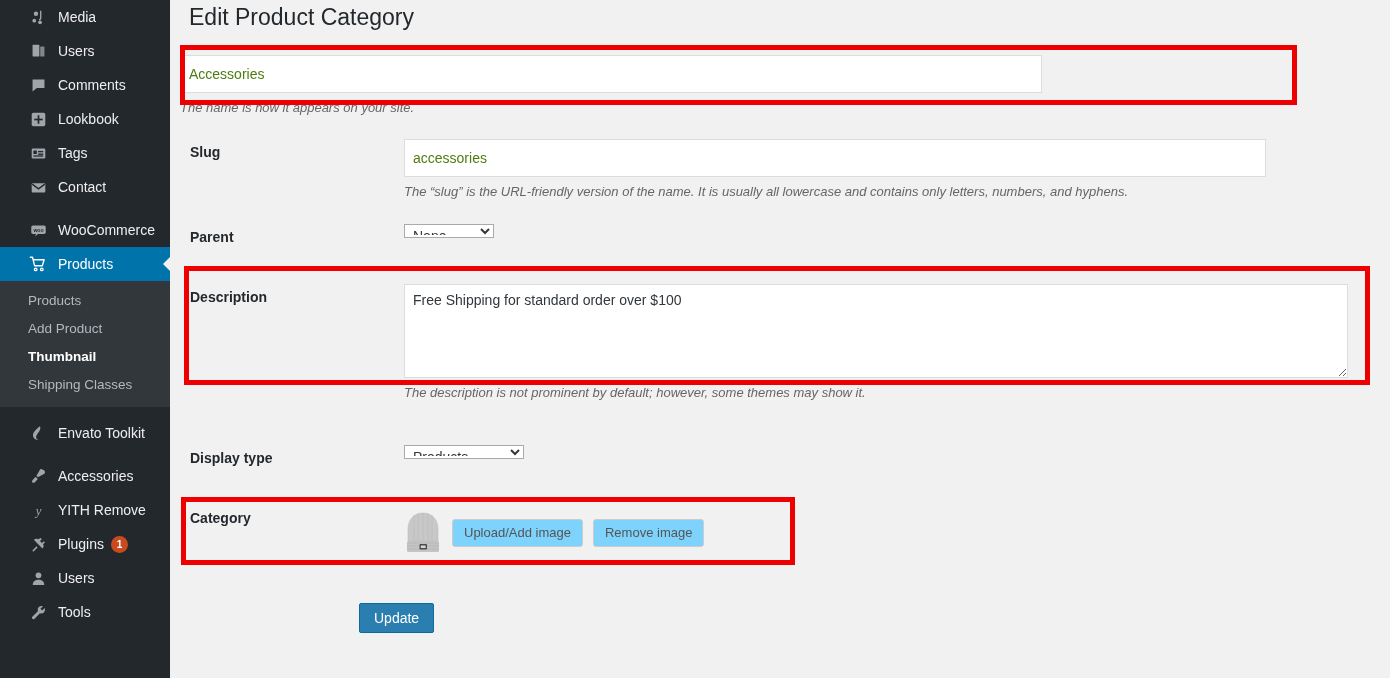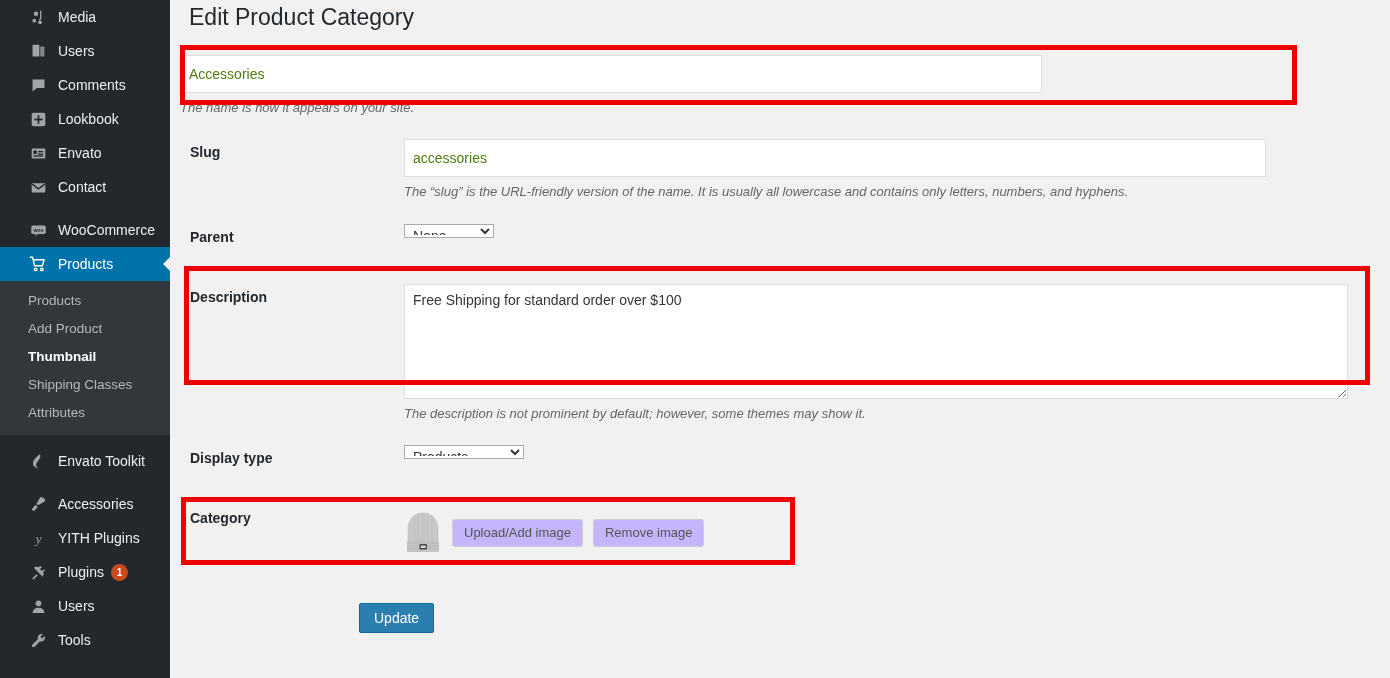--- a/index.html
+++ b/index.html
@@ -139,40 +139,40 @@
     border: 1px solid #aaa;
     background: #fff;
     color: #32373c;
     padding: 2px 4px;
   }
   #parent-select { width: 90px; }
   #displaytype-select { width: 120px; }
 
   textarea.wp-textarea {
     width: 944px;
-    height: 115px;
+    height: 94px;
     border: 1px solid #ddd;
     background: #fff;
     font-size: 14px;
     color: #32373c;
     padding: 6px 8px;
     font-family: "Liberation Sans", sans-serif;
     resize: both;
     display: block;
     line-height: 18px;
   }
 
   
   .thumb-wrap { display: flex; align-items: center; gap: 10px; padding-top: 4px; }
   .thumb-img {
     width: 38px; height: 48px;
     display: block;
   }
   .btn-secondary {
-    background: #c4b5fd;
+    background: #7dd3fc;
     border: 1px solid #ccc;
     color: #555;
     font-size: 13px;
     height: 28px;
     padding: 0 11px;
     border-radius: 3px;
     font-family: "Liberation Sans", sans-serif;
     cursor: pointer;
     line-height: 26px;
   }
@@ -248,21 +248,21 @@
         <div class="menu-item">
           <span class="mi-icon">
             <svg width="17" height="17" viewBox="0 0 20 20" fill="currentColor">
               <rect x="2" y="4" width="16" height="12" rx="1.5"></rect>
               <rect x="4" y="6.5" width="4" height="4" rx="0.6" fill="#23282d"></rect>
               <rect x="9.5" y="7" width="6" height="1.6" fill="#23282d"></rect>
               <rect x="9.5" y="10" width="6" height="1.6" fill="#23282d"></rect>
               <rect x="4" y="12.2" width="11.5" height="1.5" fill="#23282d"></rect>
             </svg>
           </span>
-          <span class="mi-label">Envato</span>
+          <span class="mi-label">Tags</span>
         </div>
         <div class="menu-item">
           <span class="mi-icon">
             <svg width="17" height="17" viewBox="0 0 20 20" fill="currentColor">
               <rect x="2" y="5" width="16" height="11" rx="1.2"></rect>
               <path d="M2.6 6 10 11.6 17.4 6" fill="none" stroke="#23282d" stroke-width="1.6"></path>
             </svg>
           </span>
           <span class="mi-label">Contact</span>
         </div>
@@ -286,21 +286,20 @@
             </svg>
           </span>
           <span class="mi-label">Products</span>
         </div>
       </div>
     <div id="submenu">
         <a class="submenu-item">Products</a>
         <a class="submenu-item">Add Product</a>
         <a class="submenu-item current">Thumbnail</a>
         <a class="submenu-item">Shipping Classes</a>
-        <a class="submenu-item">Attributes</a>
       </div>
     <div id="sidebar-bottom">
         <div class="menu-gap"></div>
         <div class="menu-item">
           <span class="mi-icon">
             <svg width="17" height="17" viewBox="0 0 20 20" fill="currentColor">
               <path d="M11.6 1.6c1.2 1.8.6 4-1 6.2-1.6 2.2-3.4 4-3.4 6.2 0 1.9 1.4 3.4 3.3 3.6-3.8.5-7-1.9-7-5.4 0-4.3 4.6-7.3 8.1-10.6z"></path>
             </svg>
           </span>
           <span class="mi-label">Envato Toolkit</span>
@@ -314,21 +313,21 @@
             </svg>
           </span>
           <span class="mi-label">Accessories</span>
         </div>
         <div class="menu-item">
           <span class="mi-icon">
             <svg width="17" height="17" viewBox="0 0 20 20">
               <text x="10" y="15.5" font-size="15" font-family="Liberation Serif, serif" font-style="italic" fill="currentColor" text-anchor="middle">y</text>
             </svg>
           </span>
-          <span class="mi-label">YITH Plugins</span>
+          <span class="mi-label">YITH Remove</span>
         </div>
         <div class="menu-item">
           <span class="mi-icon">
             <svg width="17" height="17" viewBox="0 0 20 20" fill="currentColor">
               <path d="M12.6 2.4l1.3 1.3-2.2 2.2 2.4 2.4 2.2-2.2 1.3 1.3-2.2 2.2c1 1.6.7 3.7-.7 5.1l-5.1-5.1-5.1-5.1c1.4-1.4 3.5-1.7 5.1-.7z"></path>
               <path d="M7.7 12.2l-5 5 1.2 1.2 5-5z"></path>
             </svg>
           </span>
           <span class="mi-label">Plugins</span>
           <span class="badge">1</span>

